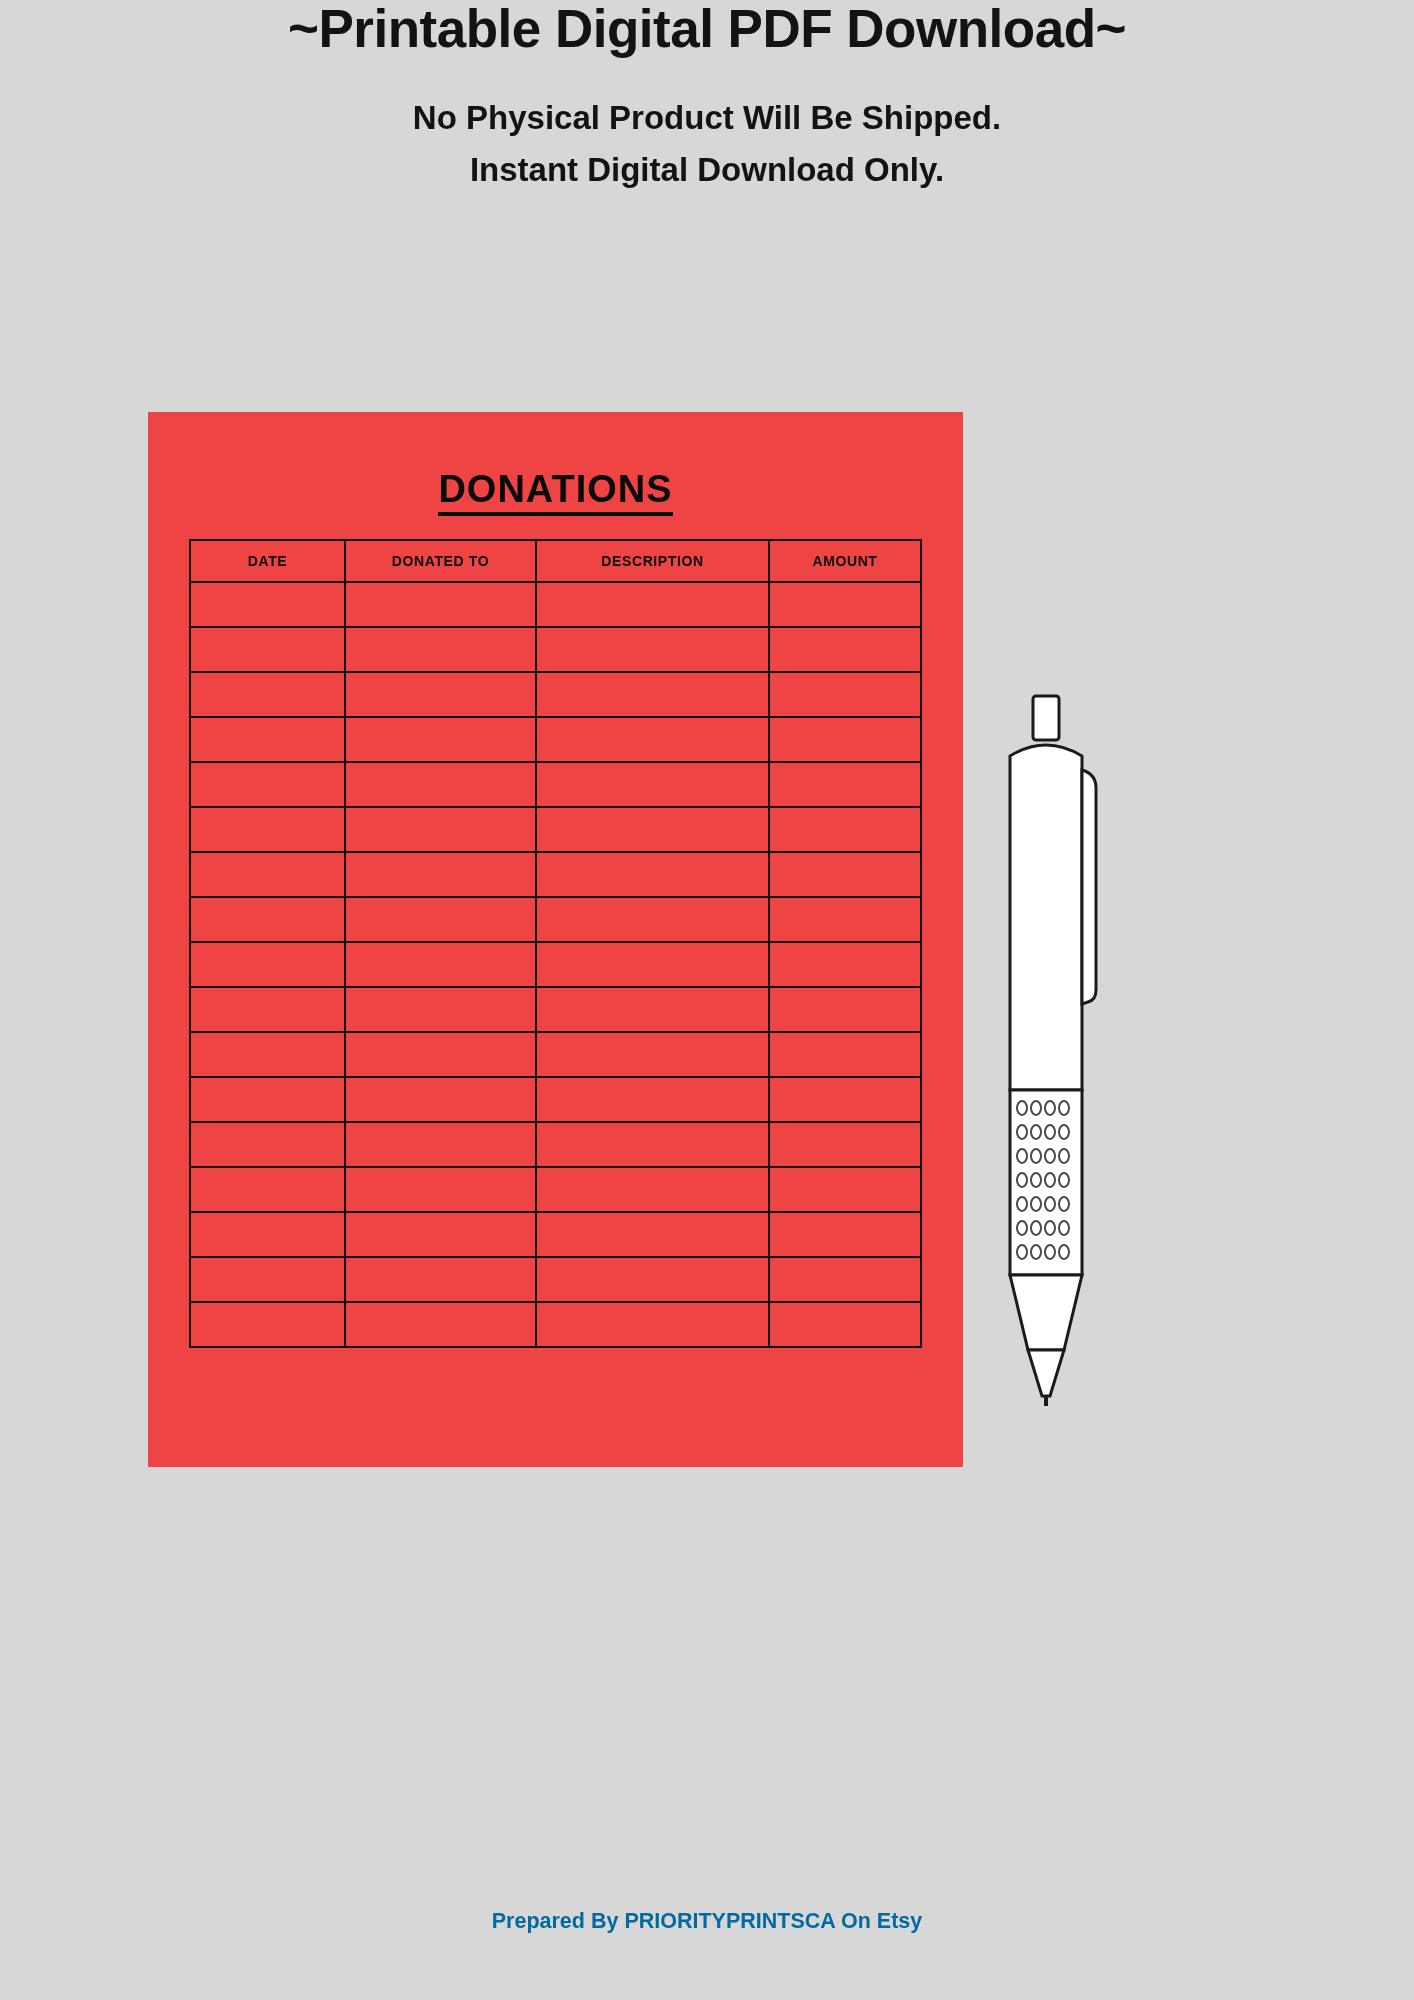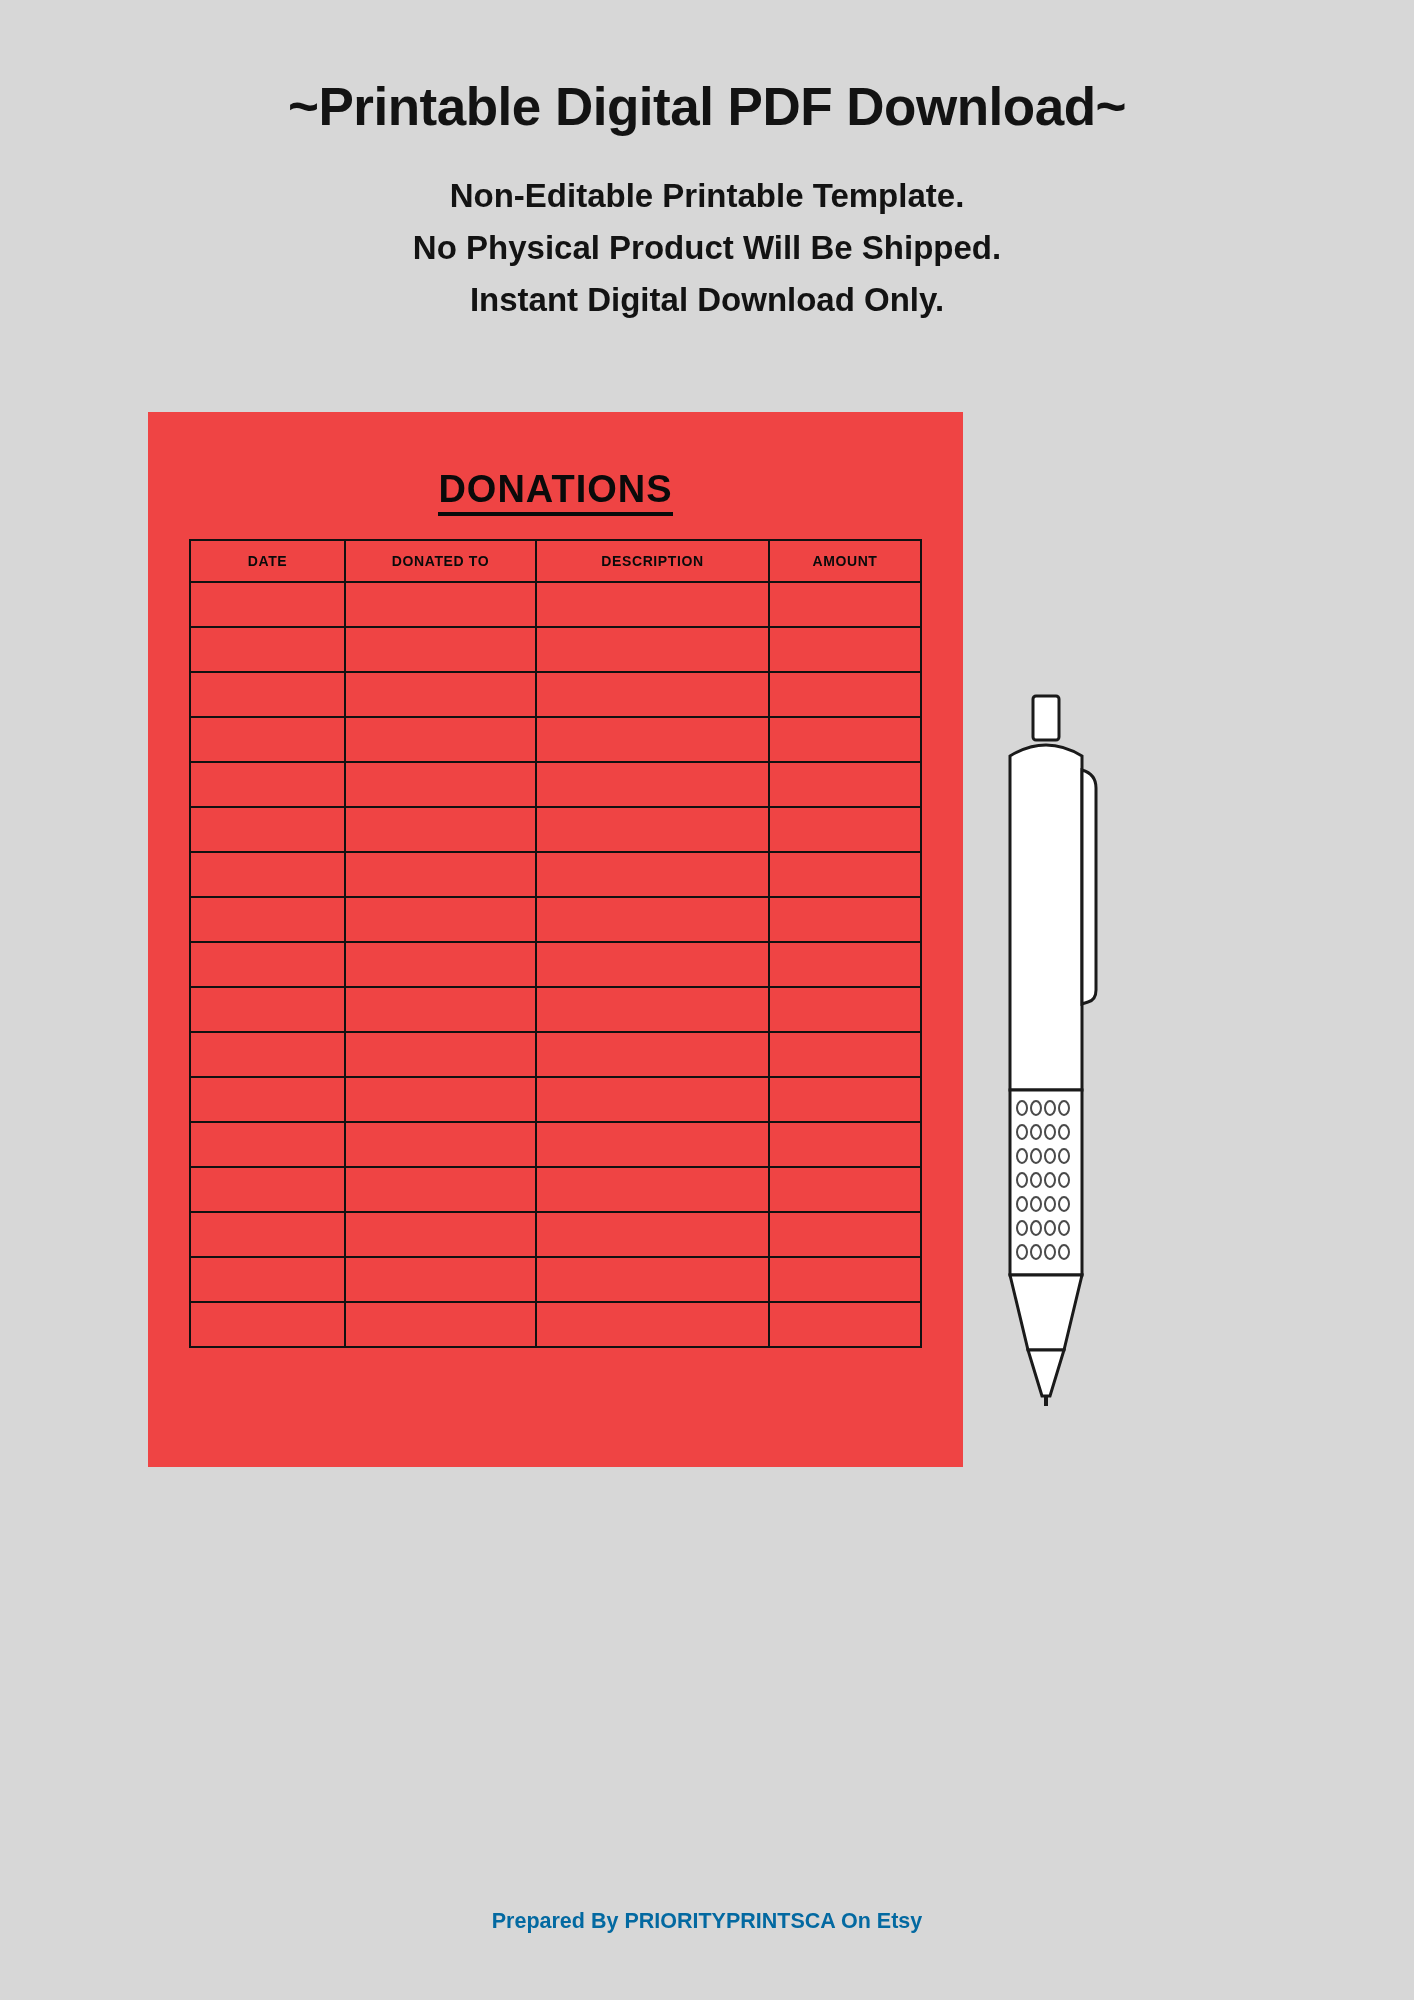--- a/index.html
+++ b/index.html
@@ -11,21 +11,20 @@
     height: 2000px;
     background: #d7d7d7;
     font-family: "Liberation Sans", sans-serif;
     position: relative;
     overflow: hidden;
   }
 
   
   .header {
     text-align: center;
-    padding-top: 78px;
   }
   .main-title {
     font-size: 53px;
     font-weight: bold;
     color: #131313;
     letter-spacing: -0.5px;
     margin: 0 0 34px 0;
     line-height: 1.1;
   }
   .sub-lines {
@@ -129,21 +128,20 @@
     font-weight: bold;
     color: #0369a1;
   }
 </style>
 </head>
 <body>
 
 <div class="header">
   <h1 class="main-title">~Printable Digital PDF Download~</h1>
   <div class="sub-lines">
-    <div>Non-Editable Printable Template.</div>
     <div>No Physical Product Will Be Shipped.</div>
     <div>Instant Digital Download Only.</div>
   </div>
 </div>
 
 <div class="sheet">
   <div class="sheet-inner">
     <div class="doc-title">
       <span>DONATIONS</span>
     </div>

